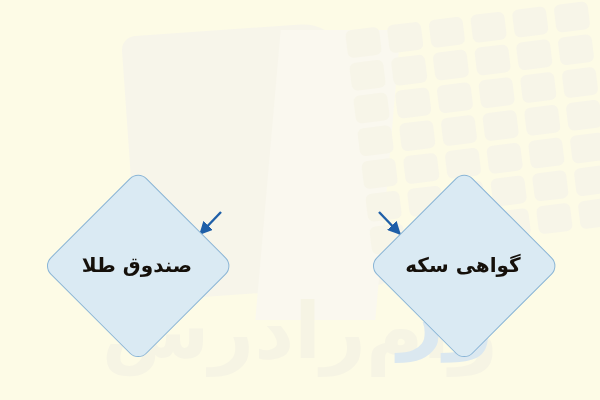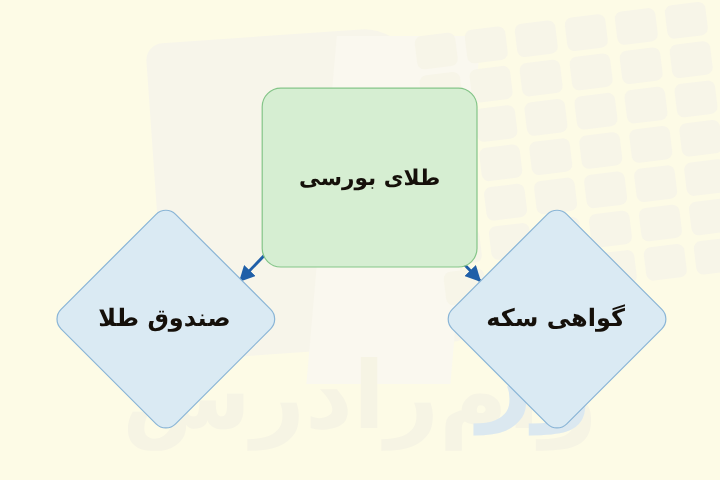--- a/index.html
+++ b/index.html
@@ -212,23 +212,20 @@
       </marker>
     </defs>
     <g>
       <line x1="221" y1="212" x2="200" y2="234" stroke="#1f5fa8" stroke-width="2.4" marker-end="url(#arrowL)"></line>
     </g>
     <g>
       <line x1="379" y1="212" x2="400" y2="234" stroke="#1f5fa8" stroke-width="2.4" marker-end="url(#arrowL)"></line>
     </g>
   </svg>
 
-  <div class="node node-root">
-    <span class="node-label">طلای بورسی</span>
-  </div>
 
   <div class="node node-diamond node-fund">
     <span class="shape"></span>
     <span class="node-label">صندوق طلا</span>
   </div>
 
   <div class="node node-diamond node-cert">
     <span class="shape"></span>
     <span class="node-label">گواهی سکه</span>
   </div>

